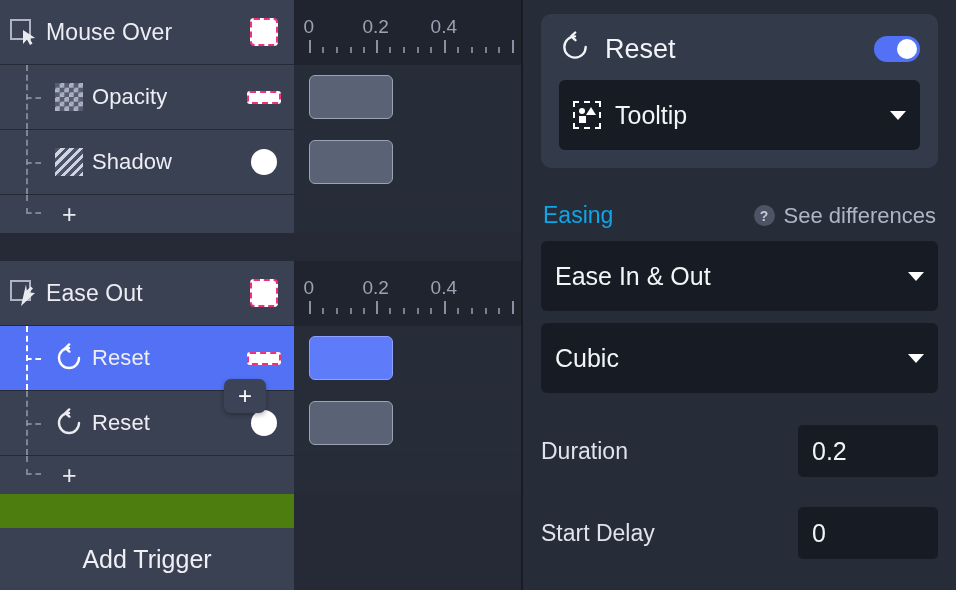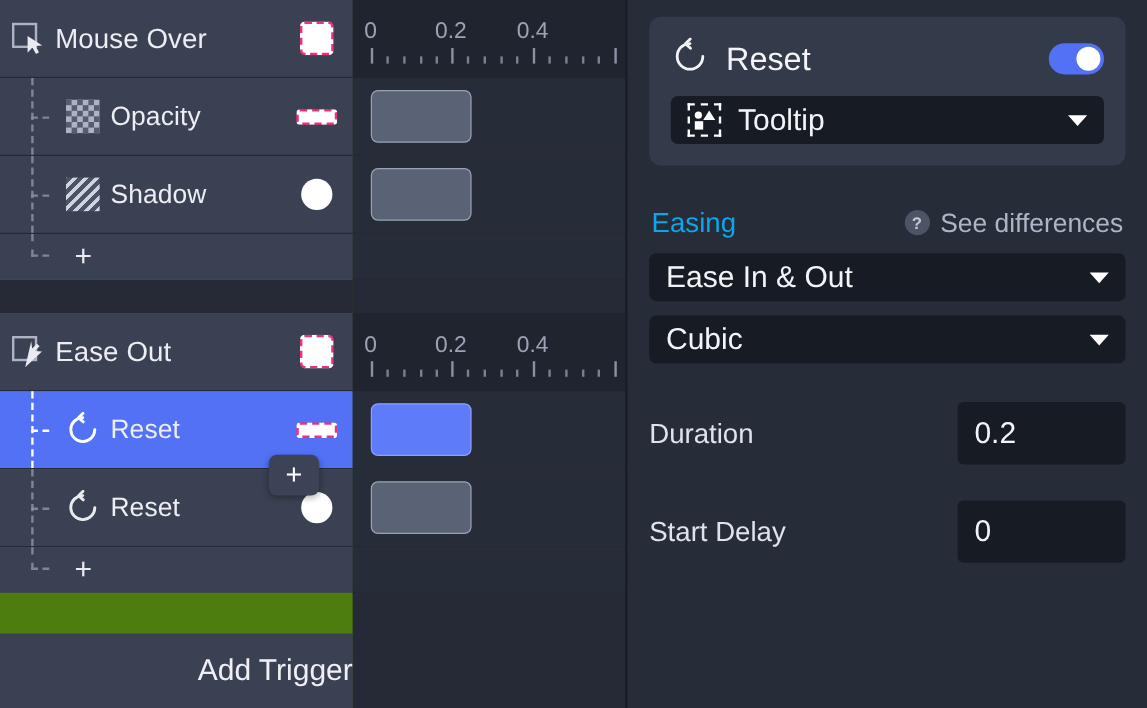--- a/index.html
+++ b/index.html
@@ -183,21 +183,21 @@
     box-shadow: 0 2px 5px rgba(0,0,0,.3);
   }
 
   .add-trigger-bar {
     position: absolute;
     left: 0; right: 0; bottom: 0;
     height: 62px;
     background: #3a4152;
     display: flex;
     align-items: center;
-    justify-content: flex-end;
+    justify-content: center;
     color: #eef0f5;
     font-size: 25px;
   }
 
   
   .timeline-pane {
     position: relative;
     width: 229px;
     flex: 0 0 229px;
     height: 590px;
@@ -295,21 +295,21 @@
   .toggle .knob {
     position: absolute;
     right: 3px; top: 3px;
     width: 20px; height: 20px;
     border-radius: 50%;
     background: #ffffff;
   }
 
   .select {
     position: relative;
-    height: 40px;
+    height: 70px;
     background: #171b24;
     border-radius: 6px;
     display: flex;
     align-items: center;
     padding: 0 14px;
     gap: 14px;
     margin-top: 10px;
     cursor: pointer;
   }
   .select .sel-text {

